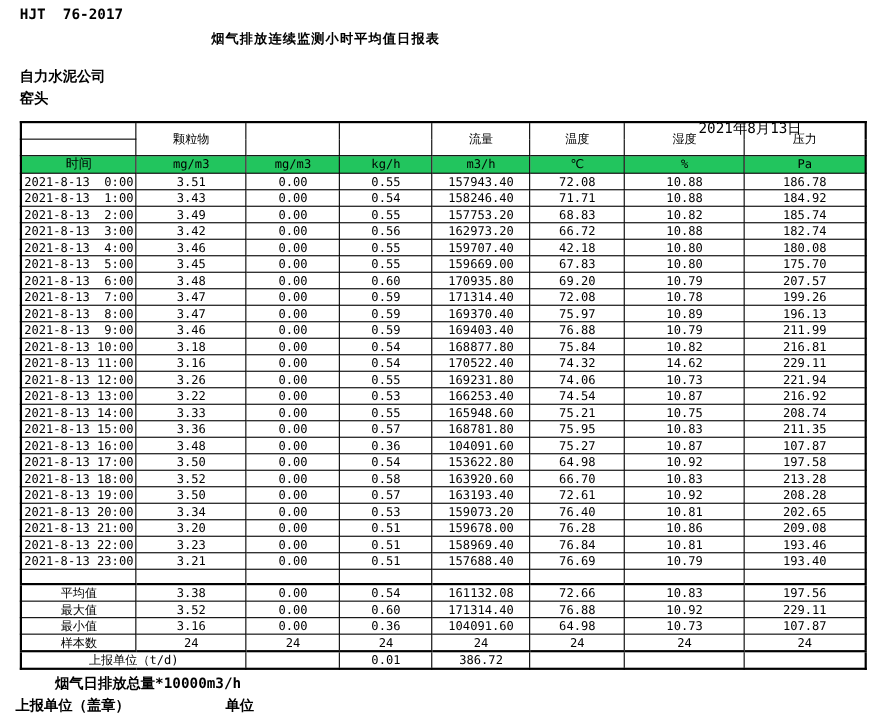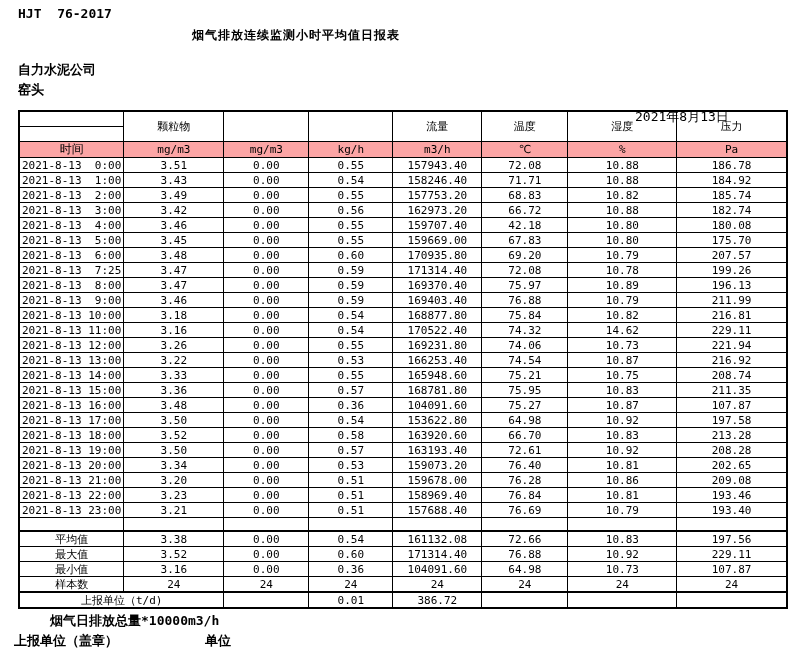--- a/index.html
+++ b/index.html
@@ -24,21 +24,21 @@
     border:2px solid #000;
     font-size:11px;
   }
   table.report td{
     border:1px solid #000;
     padding:0 2px;height:14px;line-height:13px;
     text-align:center;white-space:pre;overflow:hidden;
     font-size:11px;
   }
   tr.group-row td{height:14px;}
-  tr.units-row td{background:#fca5a5;height:15px;font-size:11px;}
+  tr.units-row td{background:#22c55e;height:15px;font-size:11px;}
   tr.units-row td.time-head{font-size:12px;}
   .group-cell{font-size:12px;}
   tbody.summary tr:first-child td{border-top:2px solid #000;}
   tbody.summary tr:last-child td{border-bottom:2px solid #000;}
   tr.spacer td{height:12px;}
   td.label-left{text-align:left;padding-left:2px;font-size:12px;}
   td.sum-label{font-size:12px;margin-left:44px;}
 </style>
 </head>
 <body>
@@ -150,21 +150,21 @@
         <td>2021-8-13  6:00</td>
         <td>3.48</td>
         <td>0.00</td>
         <td>0.60</td>
         <td>170935.80</td>
         <td>69.20</td>
         <td>10.79</td>
         <td>207.57</td>
       </tr>
       <tr>
-        <td>2021-8-13  7:25</td>
+        <td>2021-8-13  7:00</td>
         <td>3.47</td>
         <td>0.00</td>
         <td>0.59</td>
         <td>171314.40</td>
         <td>72.08</td>
         <td>10.78</td>
         <td>199.26</td>
       </tr>
       <tr>
         <td>2021-8-13  8:00</td>

